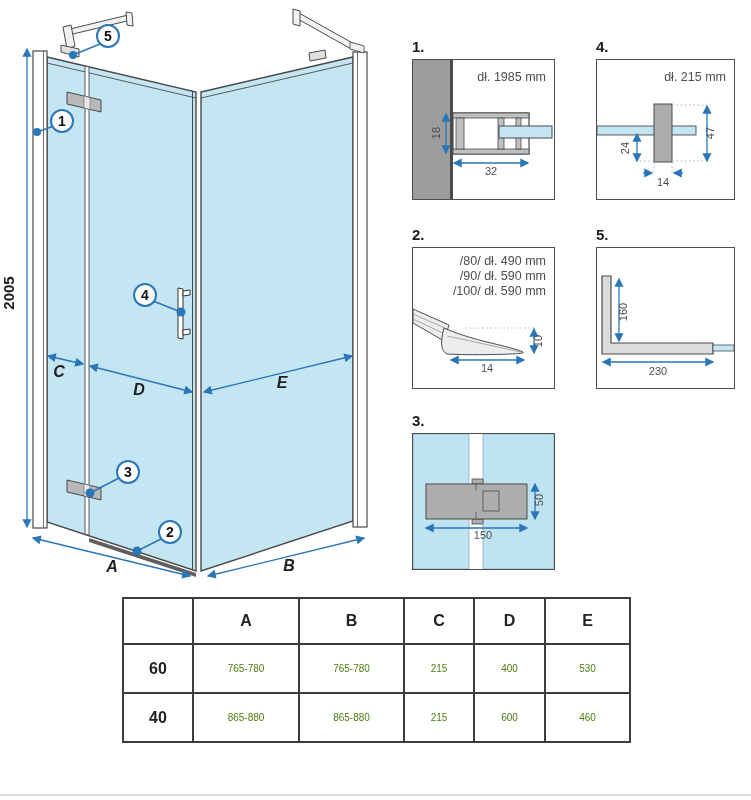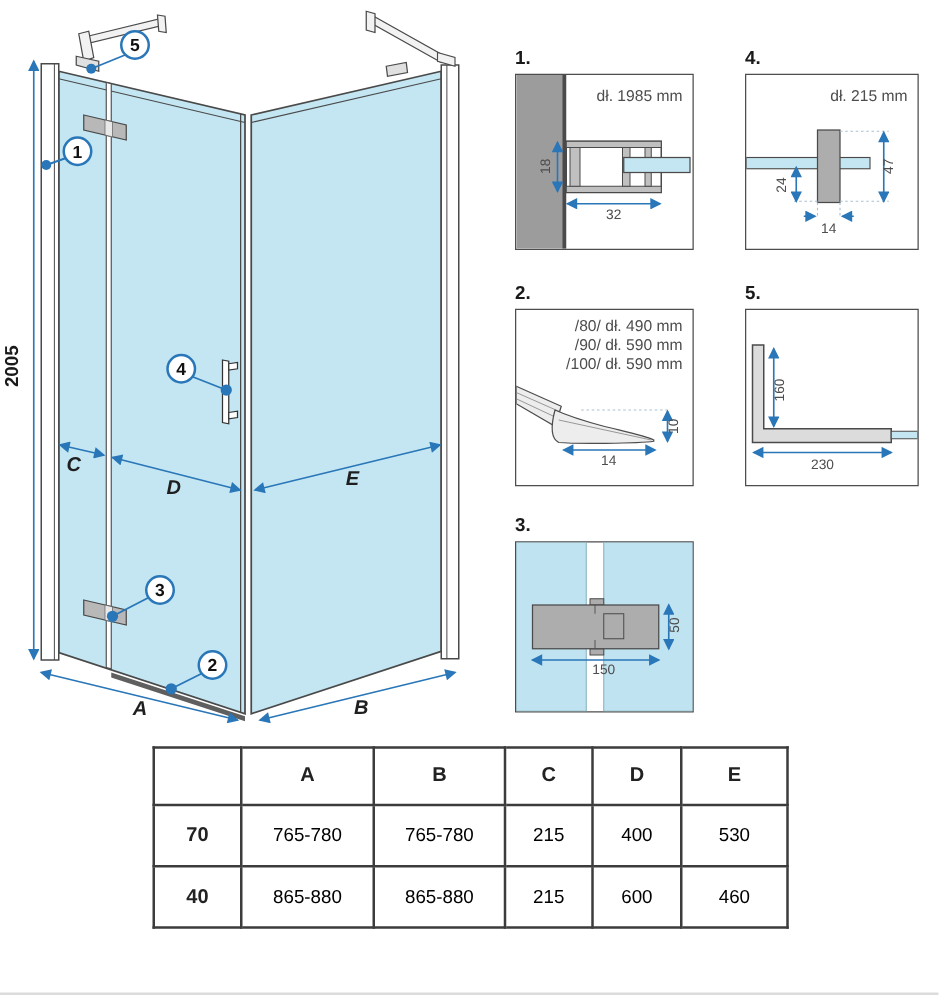--- a/index.html
+++ b/index.html
@@ -20,21 +20,21 @@
 
   .detail{position:absolute;}
   .dlabel{font-size:15px;font-weight:bold;color:#1A1A1A;height:17px;line-height:17px;
           margin-bottom:4px;}
   .dbox{border:1.5px solid #4D4D4D;background:#fff;display:block;}
 
   
   #spec-table{position:absolute;left:122px;top:597px;}
   #spec-table table{border-collapse:collapse;table-layout:fixed;}
   #spec-table td,#spec-table th{border:2px solid #3C3C3C;text-align:center;
-      vertical-align:middle;font-size:15px;color:#000000;padding:0;}
+      vertical-align:middle;font-size:10px;color:#4d7c0f;padding:0;}
   #spec-table th{font-size:16px;font-weight:bold;color:#222;}
   #spec-table tr{height:49px;}
   #spec-table tr.hdr{height:46px;}
 
   #bottom-rule{position:absolute;left:0;top:794px;width:751px;height:2px;background:#DCDCDC;}
 </style>
 </head>
 <body>
 
 <div id="stage">
@@ -265,21 +265,21 @@
       <tbody>
           <tr class="hdr">
         <th></th>
         <th>A</th>
         <th>B</th>
         <th>C</th>
         <th>D</th>
         <th>E</th>
       </tr>
       <tr>
-        <th>70</th>
+        <th>60</th>
         <td>765-780</td>
         <td>765-780</td>
         <td>215</td>
         <td>400</td>
         <td>530</td>
       </tr>
       <tr>
         <th>40</th>
         <td>865-880</td>
         <td>865-880</td>

